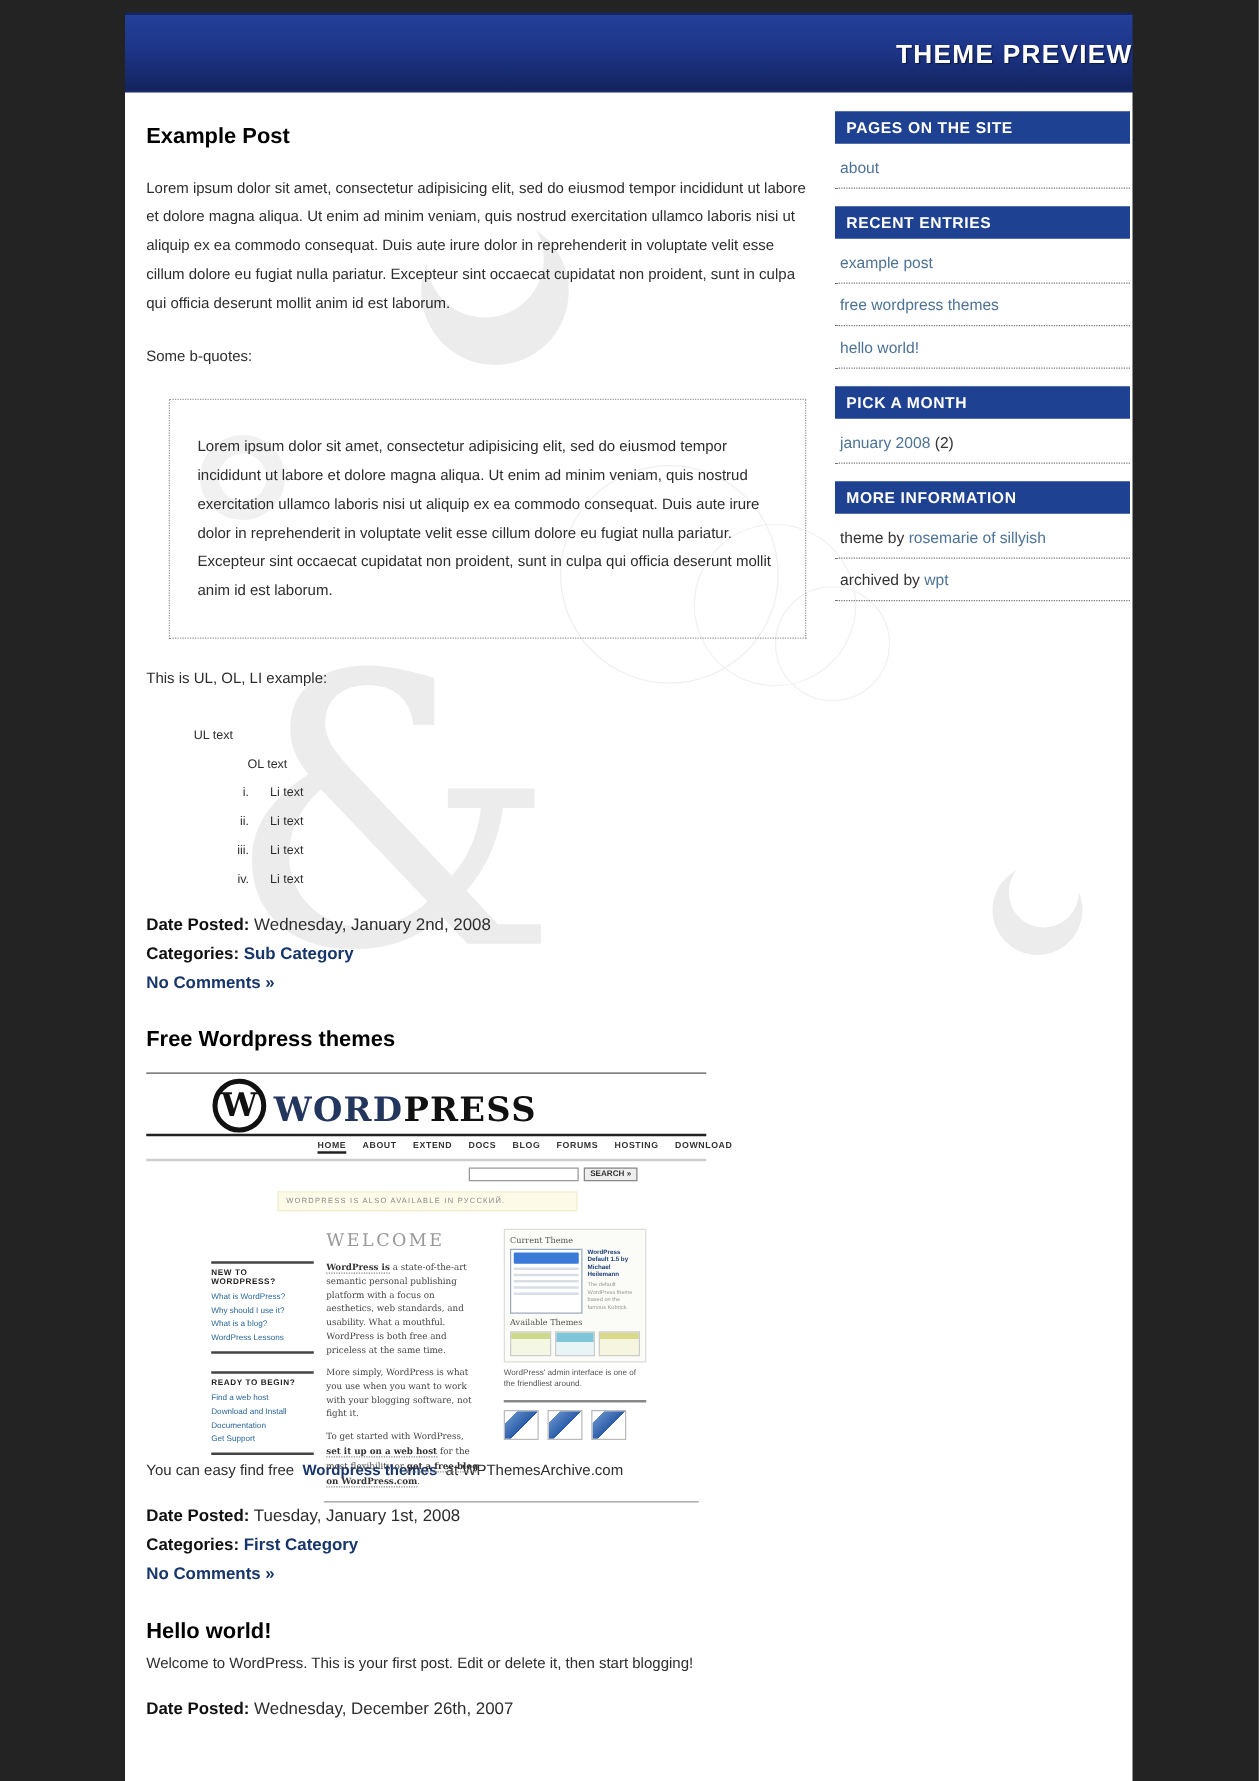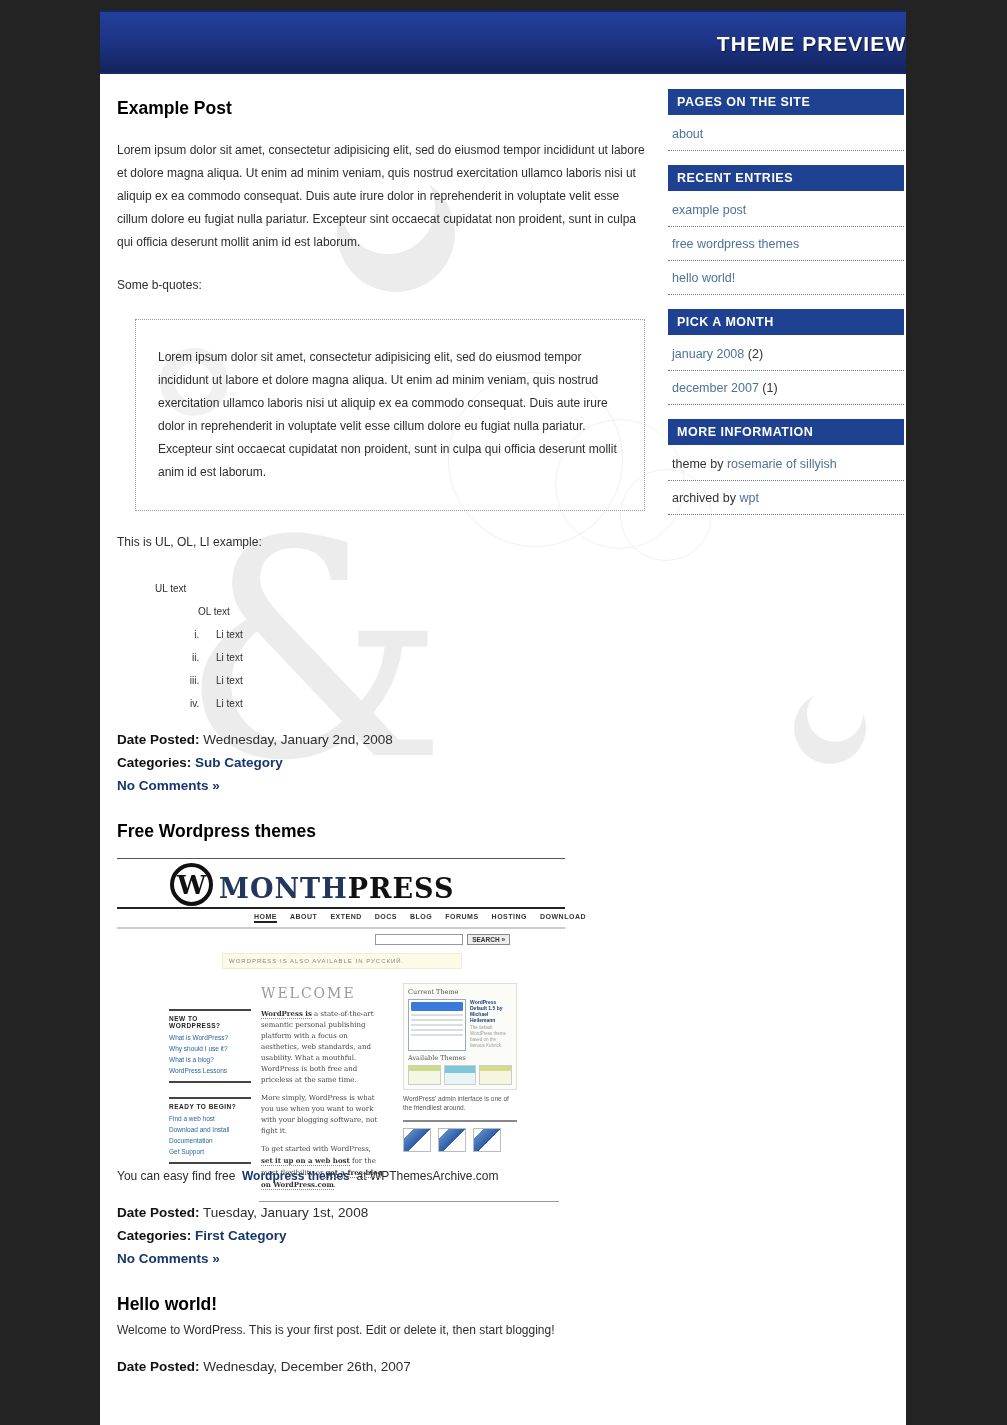--- a/index.html
+++ b/index.html
@@ -184,21 +184,21 @@
         <p class="meta"><b>Categories:</b> <a href="#" class="navlink">Sub Category</a></p>
         <p class="meta"><a href="#" class="navlink">No Comments »</a></p>
       </div>
 
       <div>
         <div class="post-title" style="margin-top:24px">Free Wordpress themes</div>
 
         <div class="wp-shot">
           <div class="ws-logo-row">
             <div class="ws-logo-circle">W</div>
-            <div class="ws-logo-text"><span class="w1">MONTH</span><span class="w2">PRESS</span></div>
+            <div class="ws-logo-text"><span class="w1">WORD</span><span class="w2">PRESS</span></div>
           </div>
           <div class="ws-nav">
             <span class="current">HOME</span>
             <span>ABOUT</span>
             <span>EXTEND</span>
             <span>DOCS</span>
             <span>BLOG</span>
             <span>FORUMS</span>
             <span>HOSTING</span>
             <span>DOWNLOAD</span>
@@ -294,21 +294,20 @@
       <div class="sb-section">
         <div class="sb-title">RECENT ENTRIES</div>
         <div class="sb-item"><a href="#">example post</a></div>
         <div class="sb-item"><a href="#">free wordpress themes</a></div>
         <div class="sb-item"><a href="#">hello world!</a></div>
       </div>
 
       <div class="sb-section">
         <div class="sb-title">PICK A MONTH</div>
         <div class="sb-item"><a href="#">january 2008</a> <span class="count">(2)</span></div>
-        <div class="sb-item"><a href="#">december 2007</a> <span class="count">(1)</span></div>
       </div>
 
       <div class="sb-section">
         <div class="sb-title">MORE INFORMATION</div>
         <div class="sb-item"><span>theme by</span> <a href="#">rosemarie of sillyish</a></div>
         <div class="sb-item"><span>archived by</span> <a href="#">wpt</a></div>
       </div>
 
     </div>
   </div>

